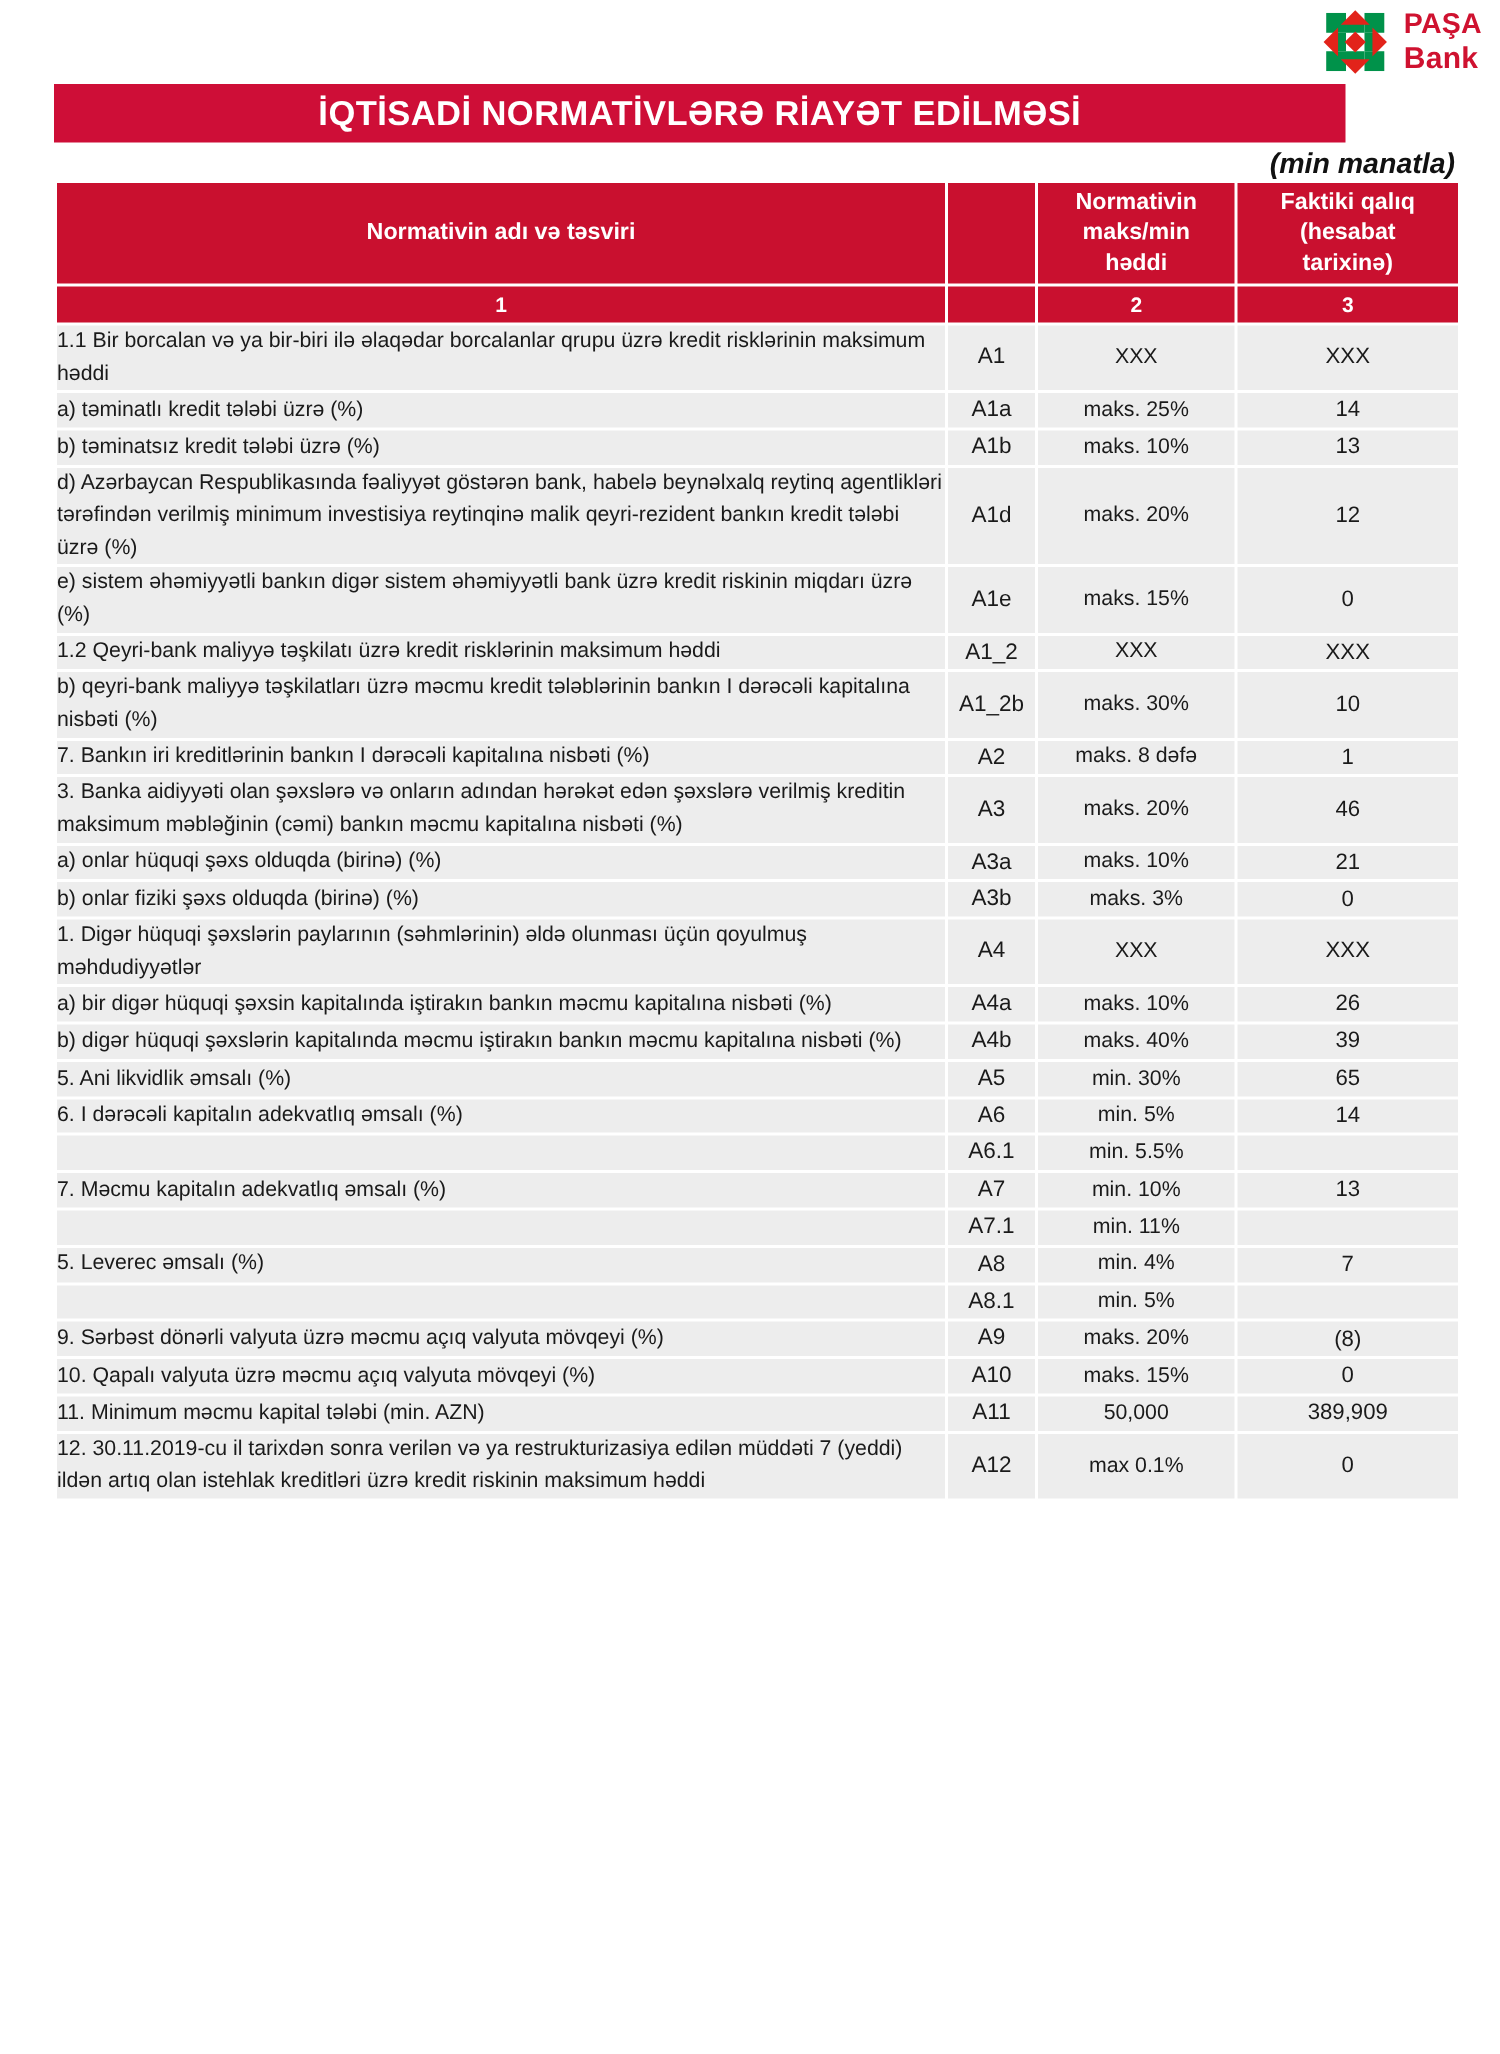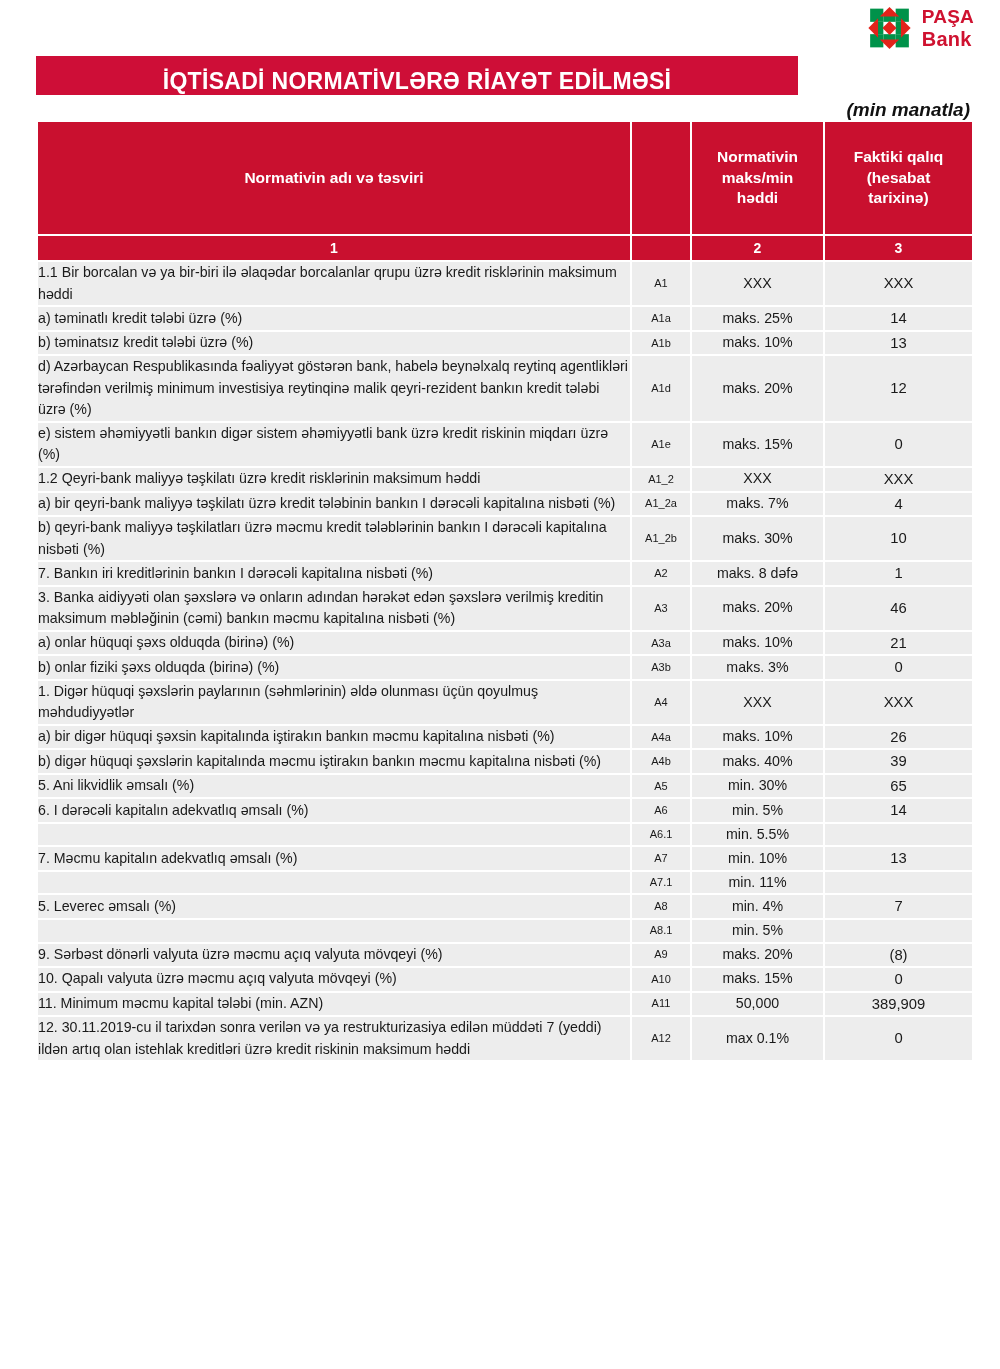--- a/index.html
+++ b/index.html
@@ -11,40 +11,40 @@
     width: 1000px; height: 1369px;
     font-family: "Liberation Sans", "DejaVu Sans", sans-serif;
     color: #1a1a1a;
     position: relative;
     overflow: hidden;
   }
 
   
   .logo-wrap {
     position: absolute;
-    top: 6px; right: 26px;
+    top: 6px; right: 12px;
     display: flex; align-items: center; gap: 9px;
   }
   .logo-mark { width: 47px; height: 44px; display: block; }
   .logo-text {
     display: flex; flex-direction: column;
     line-height: 1.0;
     font-weight: bold;
     letter-spacing: 0.2px;
   }
   .logo-text .ln1 { color: #cf1230; font-size: 19px; }
   .logo-text .ln2 { color: #cf1230; font-size: 20px; margin-top: 3px; }
 
   
   .title-bar {
     position: absolute;
     left: 36px; top: 56px;
-    width: 762px; height: 39px;
+    width: 861px; height: 39px;
     background: #ce0e37;
-    display: flex; align-items: flex-end; justify-content: center;
+    display: flex; align-items: center; justify-content: center;
   }
   .title-bar .title-text {
     color: #ffffff;
     font-size: 23px;
     font-weight: bold;
     letter-spacing: 0.3px;
     white-space: nowrap;
   }
 
   .units-note {
@@ -81,21 +81,21 @@
   .hd {
     background: #c9102f;
     color: #ffffff;
     font-weight: bold;
     text-align: center;
     font-size: 15.5px;
     line-height: 1.33;
     padding: 6px 4px;
   }
   .hd.blank { background: #c9102f; }
-  .hd-tall { height: 112px; margin-top: 36px; }
+  .hd-tall { height: 67px; margin-top: 36px; }
   .hd-num {
     background: #c9102f;
     color: #ffffff;
     font-weight: bold;
     text-align: center;
     font-size: 14px;
     height: 24px;
   }
 
   
@@ -105,21 +105,21 @@
     line-height: 1.52;
   }
   .cel-name {
     text-align: left;
     padding: 6px 8px 6px 10px;
   }
   .cel-code, .cel-limit, .cel-act {
     text-align: center;
     padding: 6px 2px;
   }
-  .cel-code { font-size: 11px; }
+  .cel-code { font-size: 15px; }
   .cel-limit { font-size: 14.2px; }
   .cel-act  { font-size: 14.8px; }
 </style>
 </head>
 <body>
 
 <div class="logo-wrap">
   <svg class="logo-mark" viewBox="0 0 100 100">
     <g>
 
@@ -211,26 +211,20 @@
         <td class="cel cel-limit">maks. 15%</td>
         <td class="cel cel-act">0</td>
       </tr>
       <tr>
         <td class="cel cel-name">1.2 Qeyri-bank maliyyə təşkilatı üzrə kredit risklərinin maksimum həddi</td>
         <td class="cel cel-code">A1_2</td>
         <td class="cel cel-limit">XXX</td>
         <td class="cel cel-act">XXX</td>
       </tr>
       <tr>
-        <td class="cel cel-name">a) bir qeyri-bank maliyyə təşkilatı üzrə kredit tələbinin bankın I dərəcəli kapitalına nisbəti (%)</td>
-        <td class="cel cel-code">A1_2a</td>
-        <td class="cel cel-limit">maks. 7%</td>
-        <td class="cel cel-act">4</td>
-      </tr>
-      <tr>
         <td class="cel cel-name">b) qeyri-bank maliyyə təşkilatları üzrə məcmu kredit tələblərinin bankın I dərəcəli kapitalına nisbəti (%)</td>
         <td class="cel cel-code">A1_2b</td>
         <td class="cel cel-limit">maks. 30%</td>
         <td class="cel cel-act">10</td>
       </tr>
       <tr>
         <td class="cel cel-name">7. Bankın iri kreditlərinin bankın I dərəcəli kapitalına nisbəti (%)</td>
         <td class="cel cel-code">A2</td>
         <td class="cel cel-limit">maks. 8 dəfə</td>
         <td class="cel cel-act">1</td>

